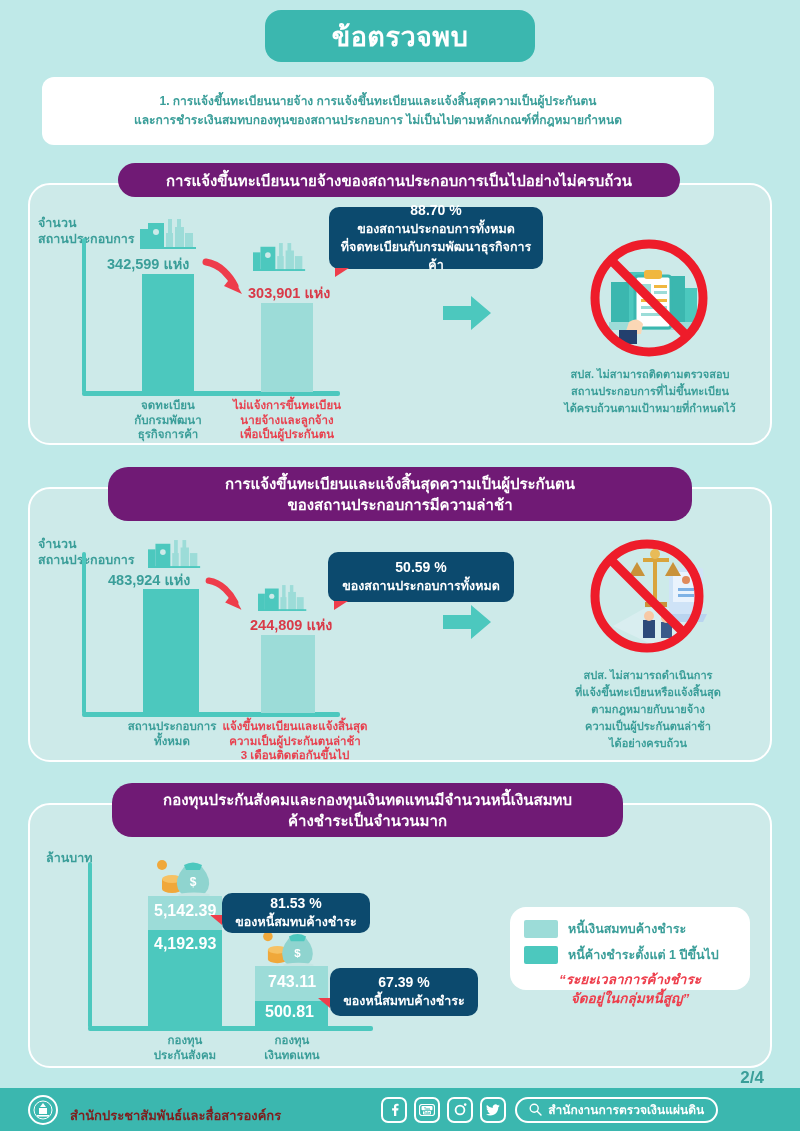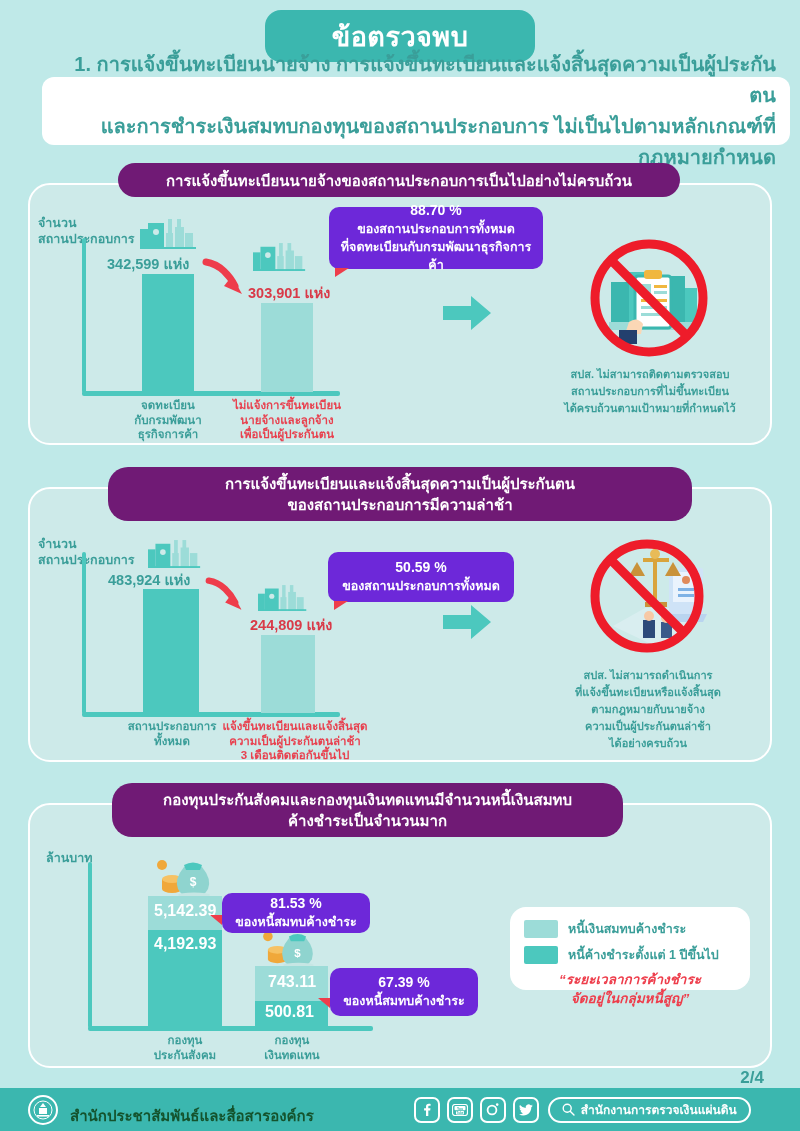--- a/index.html
+++ b/index.html
@@ -23,27 +23,27 @@
     background: #3bb7af;
     border-radius: 16px;
     display: flex; align-items: center; justify-content: center;
     color: #ffffff; font-size: 27px; font-weight: bold;
     letter-spacing: .5px;
   }
 
   
   .statement {
     position: absolute; left: 42px; top: 77px;
-    width: 748px; height: 68px;
+    width: 672px; height: 68px;
     background: #ffffff;
     border-radius: 12px;
     display: flex; flex-direction: column;
     align-items: center; justify-content: center;
-    color: #3a9e99; font-size: 20px; font-weight: bold;
-    line-height: 1.55; text-align: right; padding: 0 14px;
+    color: #3a9e99; font-size: 12px; font-weight: bold;
+    line-height: 1.55; text-align: left; padding: 0 14px;
   }
 
   
   .card {
     position: absolute;
     background: #cdeae9;
     border: 2px solid #ffffff;
     border-radius: 22px;
   }
   #card1 { left: 28px; top: 183px;  width: 744px; height: 262px; }
@@ -91,21 +91,21 @@
     position: absolute;
     font-size: 11.5px; font-weight: bold; line-height: 1.28;
     text-align: center; white-space: nowrap;
   }
   .c-teal { color: #3a9e99; }
   .c-red  { color: #e8414f; }
 
   
   .callout {
     position: absolute;
-    background: #6d28d9;
+    background: #0c4a6e;
     border-radius: 10px;
     color: #ffffff; font-size: 12.5px; font-weight: bold;
     line-height: 1.42; text-align: center;
     display: flex; flex-direction: column;
     align-items: center; justify-content: center;
     padding: 6px 10px;
     z-index: 6;
   }
   .callout .pct { font-size: 14px; }
   .callout::after {
@@ -155,21 +155,21 @@
     width: 800px; height: 43px;
     background: #3bb7af;
     display: flex; align-items: center;
   }
   .footer-logo {
     width: 30px; height: 30px; margin-left: 28px; flex: none;
     border: 2px solid #ffffff; border-radius: 50%;
     display: flex; align-items: center; justify-content: center;
   }
   .footer-org {
-    margin-left: 12px; color: #14532d; font-size: 15px; font-weight: bold;
+    margin-left: 12px; color: #7f1d1d; font-size: 13px; font-weight: bold;
     white-space: nowrap;
     margin-top: 12px;
   }
   .socials { display: flex; align-items: center; gap: 7px; margin-left: 100px; }
   .soc {
     width: 26px; height: 26px; border: 2px solid #ffffff; border-radius: 7px;
     display: flex; align-items: center; justify-content: center;
     color: #ffffff;
   }
   .search-pill {

